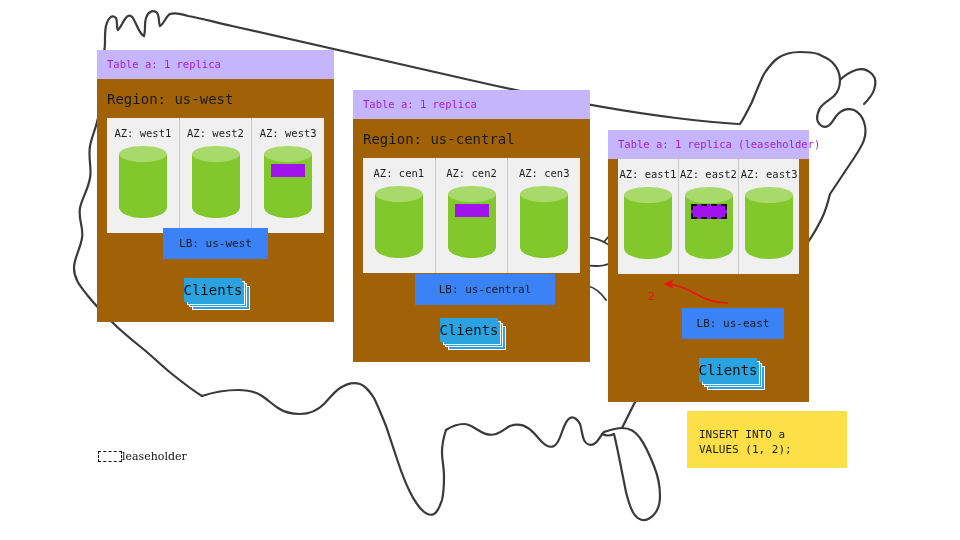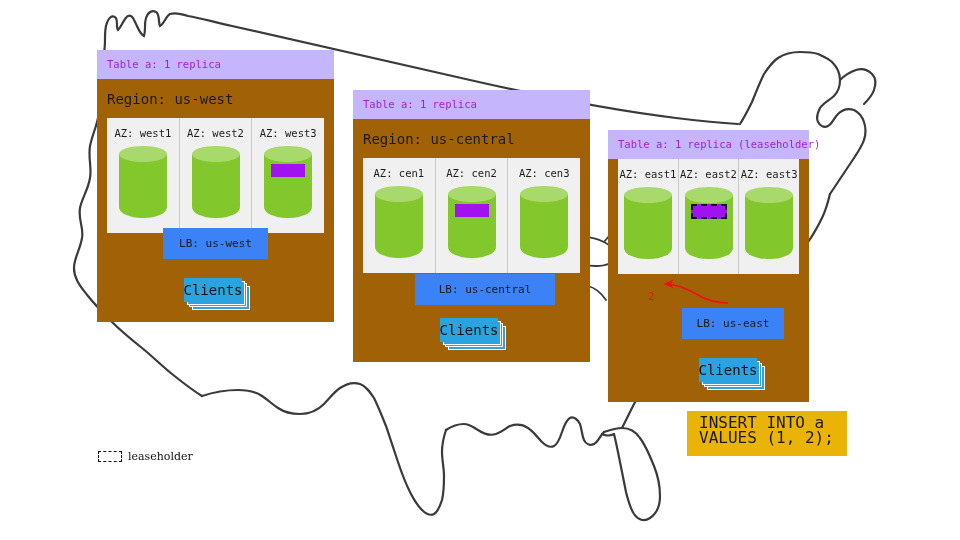--- a/index.html
+++ b/index.html
@@ -141,37 +141,36 @@
     font-size: 14px;
     display: flex;
     align-items: center;
     justify-content: center;
     box-sizing: border-box;
   }
 
   
   .sql-box {
     position: absolute;
-    background: #eab308;
+    background: #fde047;
     color: #1b1b1b;
-    font-size: 16px;
+    font-size: 11px;
     line-height: 15px;
-    padding: 4px 12px 11px 12px;
+    padding: 16px 12px 11px 12px;
     z-index: 12;
     white-space: pre;
     box-sizing: border-box;
   }
 
   
   .legend {
     position: absolute;
     z-index: 25;
     display: flex;
     align-items: center;
-    gap: 6px;
   }
   .legend-swatch {
     width: 24px;
     height: 11px;
     border: 1.5px dashed #111111;
     box-sizing: border-box;
     background: #ffffff;
   }
   .legend-text {
     font-family: "DejaVu Serif", "Liberation Serif", serif;

